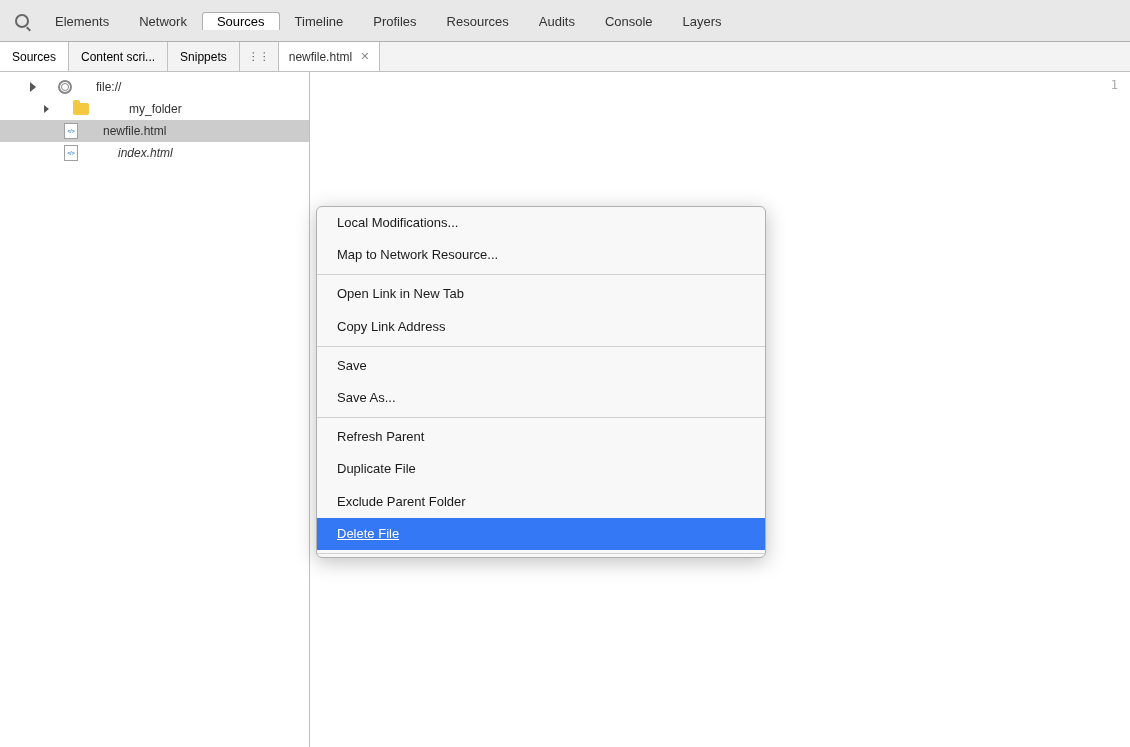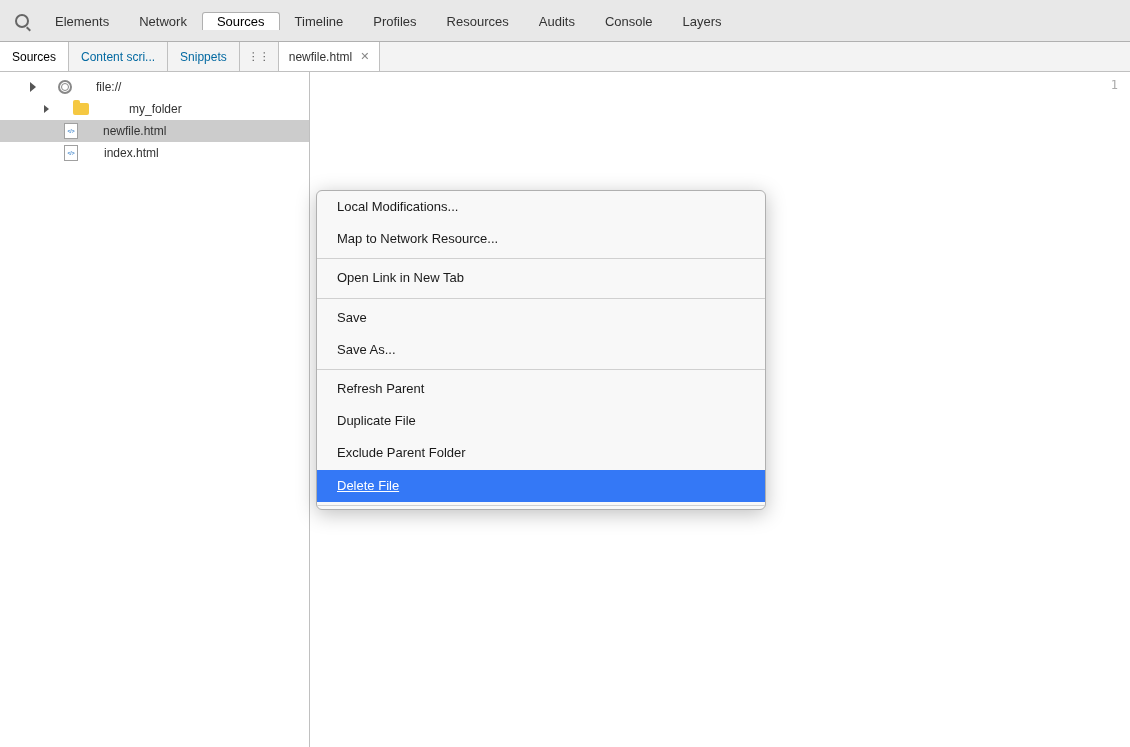--- a/index.html
+++ b/index.html
@@ -83,21 +83,21 @@
       border-bottom: 1px solid #c0c0c0;
       height: 30px;
       padding: 0;
     }
     .sub-tab {
       display: flex;
       align-items: center;
       padding: 0 12px;
       cursor: pointer;
       font-size: 12px;
-      color: #0369a1;
+      color: #000000;
       border-right: 1px solid #c0c0c0;
       height: 100%;
     }
     .sub-tab.active {
       background: #fff;
       color: #000;
     }
     .sub-tab-more {
       display: flex;
       align-items: center;
@@ -251,21 +251,21 @@
     }
     .line-num {
       padding: 0 12px;
       text-align: right;
       line-height: 18px;
     }
 
     
     .context-menu {
       position: absolute;
-      top: 190px;
+      top: 206px;
       left: 316px;
       width: 450px;
       background: #f8f8f8;
       border: 1px solid #b0b0b0;
       border-radius: 6px;
       box-shadow: 0 4px 20px rgba(0,0,0,0.25);
       overflow: hidden;
       z-index: 1000;
     }
     .context-menu-item {
@@ -367,37 +367,38 @@
 
       <div class="tree-item selected">
         <div style="width:36px; flex-shrink:0;"></div>
         <div class="html-icon"></div>
         <span style="margin-left:5px;">newfile.html</span>
       </div>
 
       <div class="tree-item">
         <div style="width:36px; flex-shrink:0;"></div>
         <div class="html-icon"></div>
-        <span style="margin-left:6px;">index.html</span>
+        <span style="margin-left:20px;font-style:italic;">index.html</span>
       </div>
     </div>
 
     <div class="editor-area">
       <div class="line-numbers">
         <div class="line-num">1</div>
       </div>
     </div>
   </div>
 </div>
 
 <div class="context-menu" id="context-menu">
 <div class="context-menu-item">Local Modifications...</div>
     <div class="context-menu-item">Map to Network Resource...</div>
     <div class="context-menu-separator"></div>
     <div class="context-menu-item">Open Link in New Tab</div>
+    <div class="context-menu-item">Copy Link Address</div>
     <div class="context-menu-separator"></div>
     <div class="context-menu-item">Save</div>
     <div class="context-menu-item">Save As...</div>
     <div class="context-menu-separator"></div>
     <div class="context-menu-item">Refresh Parent</div>
     <div class="context-menu-item">Duplicate File</div>
     <div class="context-menu-item">Exclude Parent Folder</div>
     <div class="context-menu-item highlighted">Delete File</div>
     <div class="context-menu-separator"></div>
   </div>

